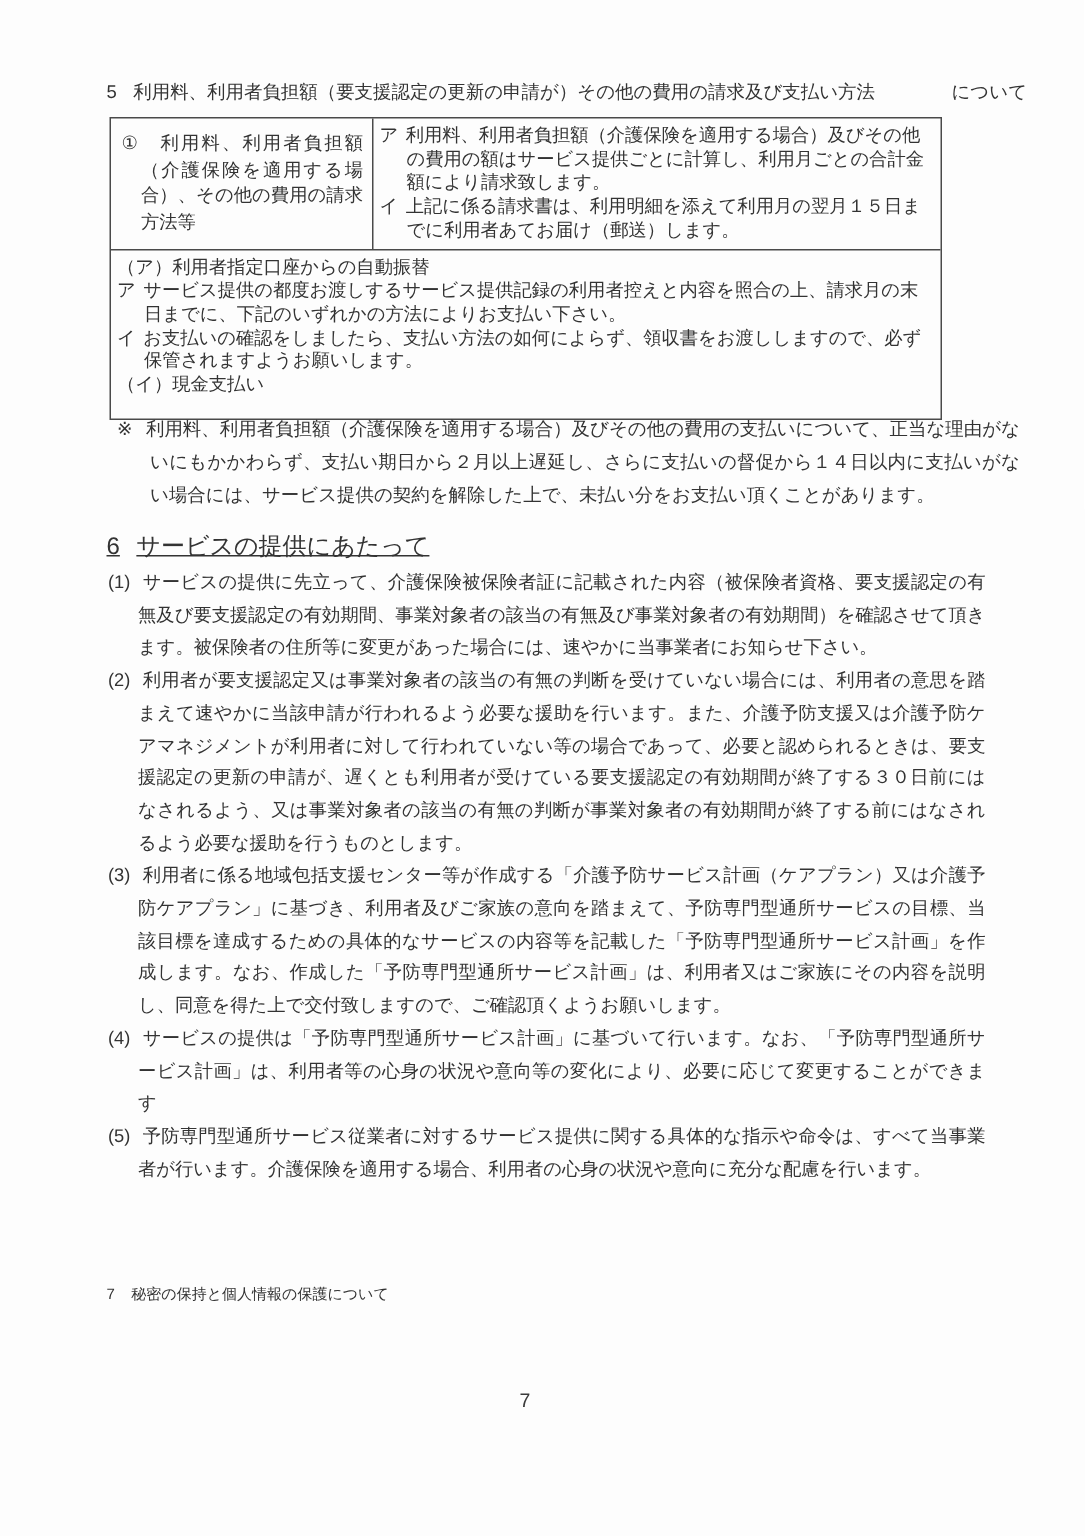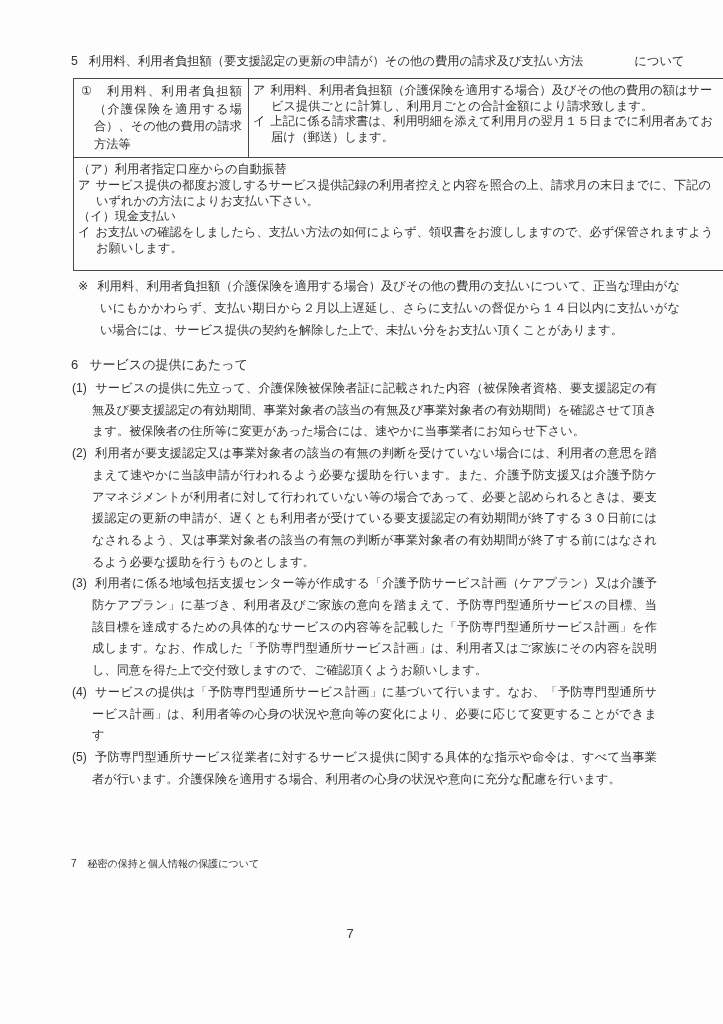--- a/index.html
+++ b/index.html
@@ -10,21 +10,21 @@
     color:#333333;
     font-family:"Liberation Sans","DejaVu Sans",sans-serif;
     overflow:hidden;
   }
   
   .s5{position:absolute;top:53px;left:71px;font-size:12.3px;line-height:16px;white-space:nowrap;}
   .h-num{margin-right:11px;}
   .h-suffix{margin-left:51px;}
   
   .fee-table{
-    position:absolute;top:78px;left:73px;width:651px;
+    position:absolute;top:78px;left:73px;width:555px;
     border:1.4px solid #4a4a4a;box-sizing:border-box;
     background:#fdfdfd;
   }
   .t-row{display:flex;}
   .t-row2{border-top:1.3px solid #4a4a4a;}
   .t-row1{min-height:78px;}
   .t-row2{min-height:112px;}
   .cell-l{
     width:175px;box-sizing:border-box;flex:0 0 175px;
     border-right:1.3px solid #4a4a4a;
@@ -47,21 +47,21 @@
   .r-sub{padding-left:0;text-indent:0;}
   
   .note{
     position:absolute;top:276px;left:78px;width:580px;
     font-size:12.3px;line-height:21.8px;
     padding-left:22px;text-indent:-22px;
     text-align:justify;text-justify:inter-ideograph;
   }
   .note-marker{margin-right:9px;}
   
-  .s6{position:absolute;top:357px;left:71px;font-size:13px;line-height:16px;white-space:nowrap;}
+  .s6{position:absolute;top:357px;left:71px;font-size:16px;line-height:16px;white-space:nowrap;text-decoration:underline;}
   .items{
     position:absolute;top:378px;left:72px;width:585px;
     font-size:12.2px;line-height:21.7px;
   }
   .item{padding-left:20px;text-indent:-20px;text-align:justify;text-justify:inter-ideograph;}
   .item .num{margin-right:8px;}
   
   .s7{position:absolute;top:856px;left:71px;font-size:10px;line-height:16px;white-space:nowrap;}
   
   .pageno{position:absolute;top:926px;left:338px;width:24px;text-align:center;font-size:13px;color:#3a3a3a;}
@@ -80,22 +80,22 @@
       </div>
       <div class="cell-r">
         <div class="r-item"><span class="marker">ア</span><span>利用料、利用者負担額（介護保険を適用する場合）及びその他の費用の額はサービス提供ごとに計算し、利用月ごとの合計金額により請求致します。</span></div>
         <div class="r-item"><span class="marker">イ</span><span>上記に係る請求書は、利用明細を添えて利用月の翌月１５日までに利用者あてお届け（郵送）します。</span></div>
       </div>
     </div>
     <div class="t-row t-row2">
       <div class="cell-r">
         <div class="r-item r-sub"><span>（ア）利用者指定口座からの自動振替</span></div>
         <div class="r-item"><span class="marker">ア</span><span>サービス提供の都度お渡しするサービス提供記録の利用者控えと内容を照合の上、請求月の末日までに、下記のいずれかの方法によりお支払い下さい。</span></div>
+        <div class="r-item"><span class="marker">イ</span><span>お支払いの確認をしましたら、支払い方法の如何によらず、領収書をお渡ししますので、必ず保管されますようお願いします。</span></div>
         <div class="r-item r-sub"><span>（イ）現金支払い</span></div>
-        <div class="r-item"><span class="marker">イ</span><span>お支払いの確認をしましたら、支払い方法の如何によらず、領収書をお渡ししますので、必ず保管されますようお願いします。</span></div>
       </div>
     </div>
   </div>
 
   <div class="note"><span class="note-marker">※</span><span>利用料、利用者負担額（介護保険を適用する場合）及びその他の費用の支払いについて、正当な理由がないにもかかわらず、支払い期日から２月以上遅延し、さらに支払いの督促から１４日以内に支払いがない場合には、サービス提供の契約を解除した上で、未払い分をお支払い頂くことがあります。</span></div>
 
   <div class="s6"><span class="h-num">6</span><span>サービスの提供にあたって</span></div>
 
   <div class="items">
     <div class="item"><span class="num">(1)</span><span>サービスの提供に先立って、介護保険被保険者証に記載された内容（被保険者資格、要支援認定の有無及び要支援認定の有効期間、事業対象者の該当の有無及び事業対象者の有効期間）を確認させて頂きます。被保険者の住所等に変更があった場合には、速やかに当事業者にお知らせ下さい。</span></div>

